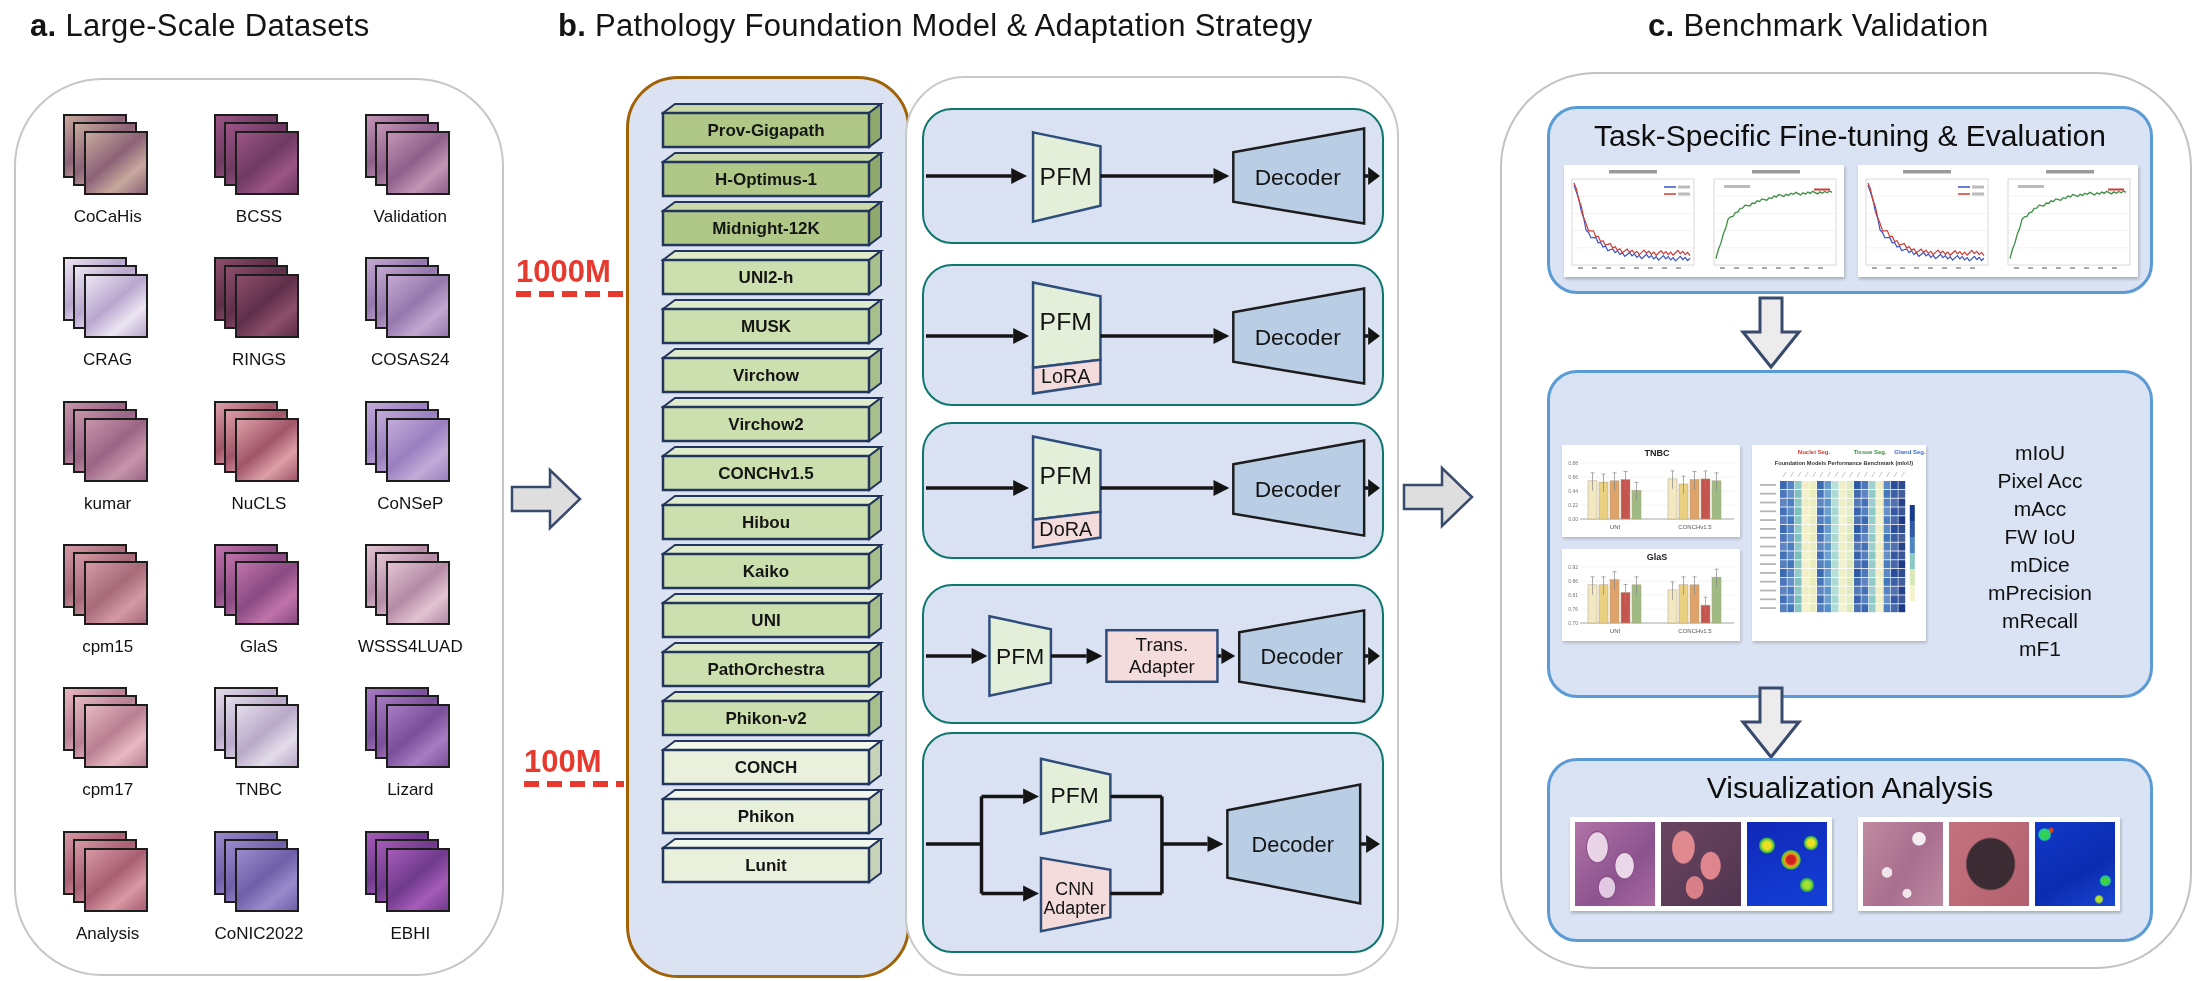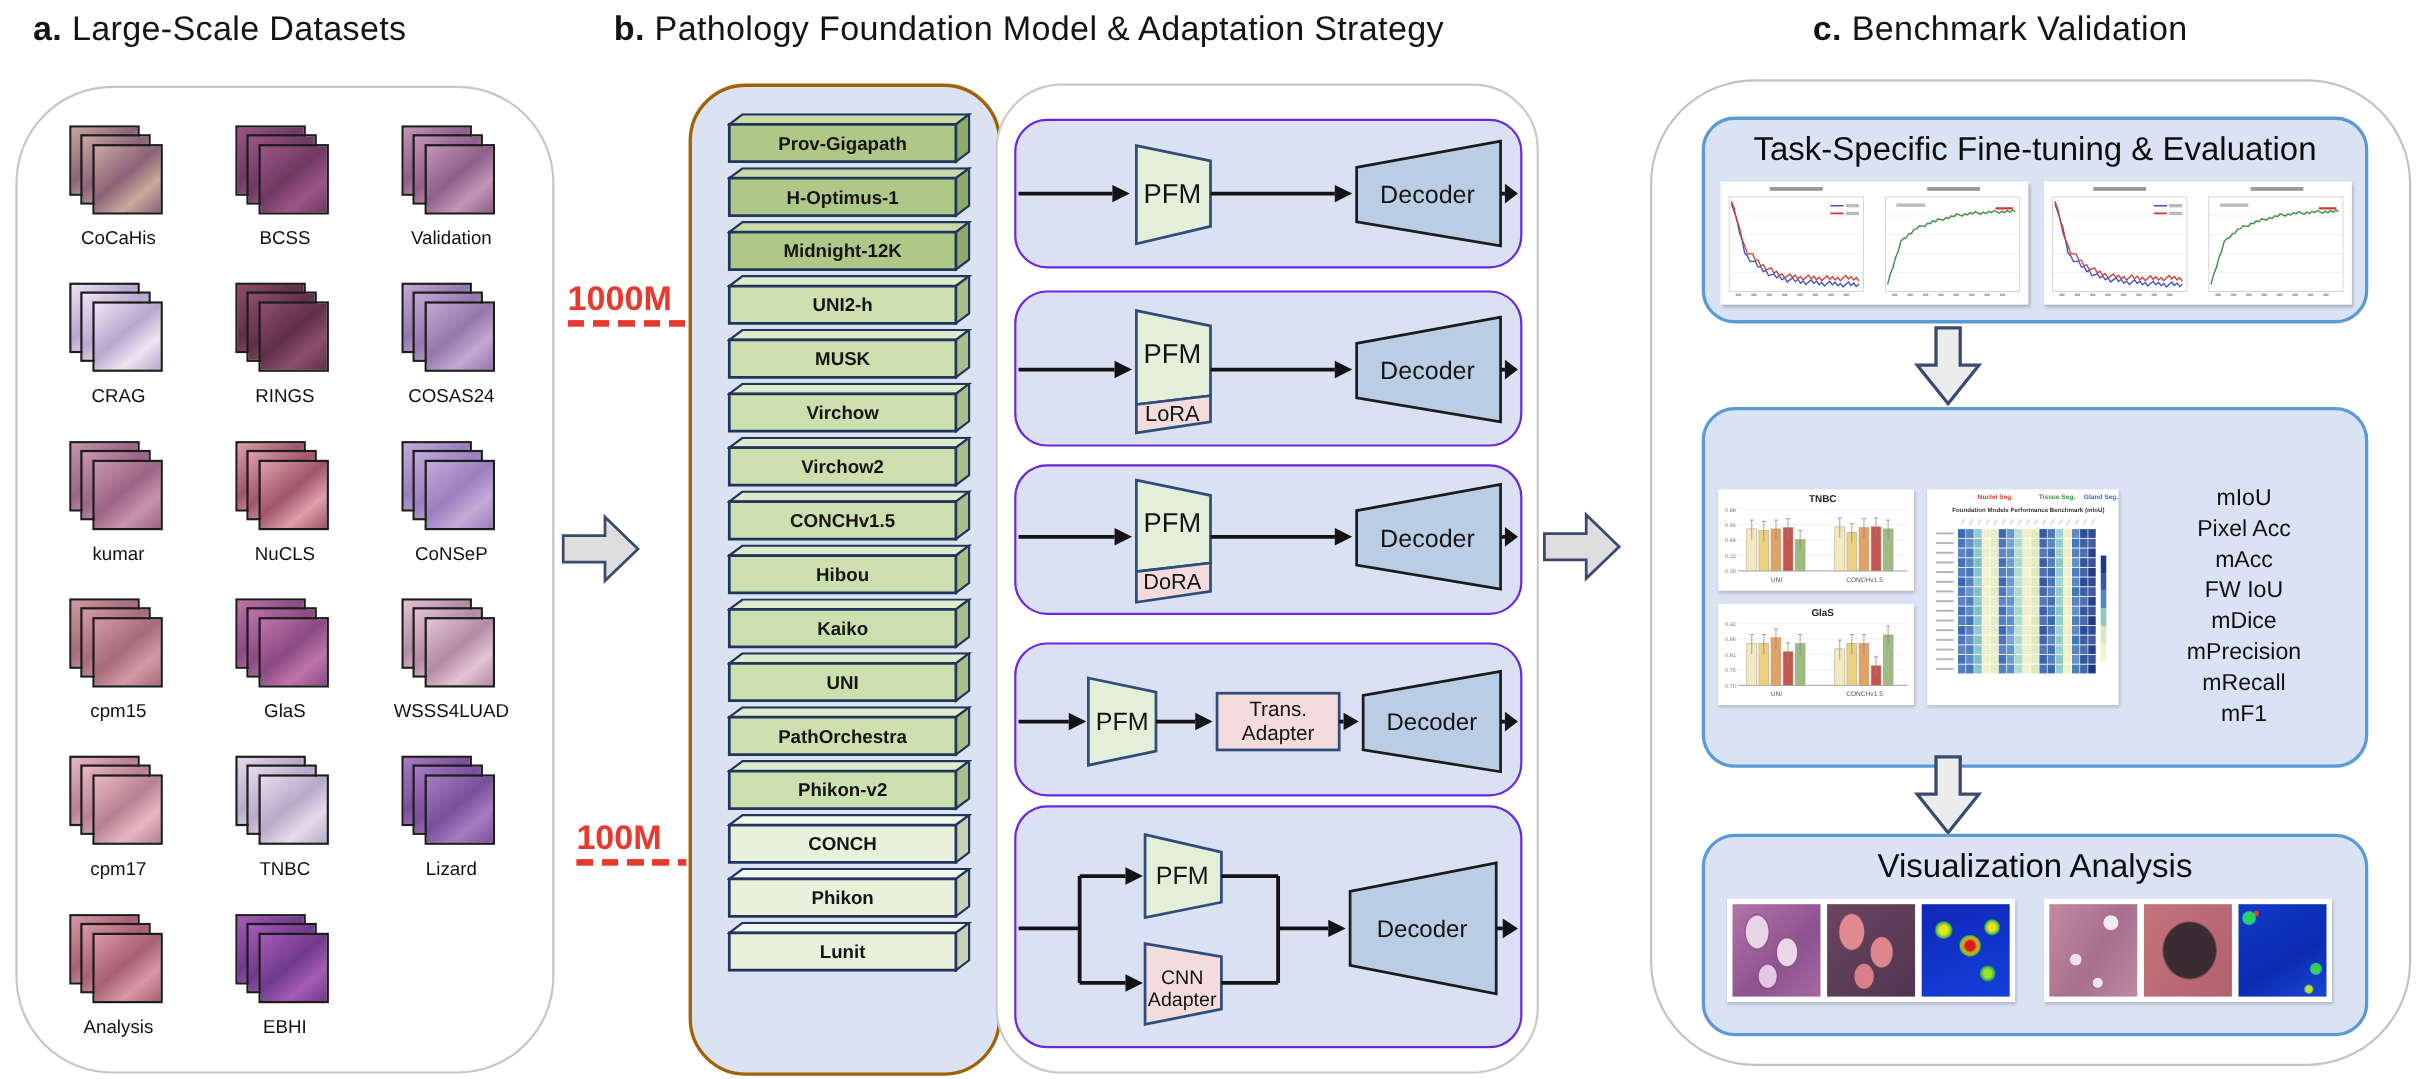--- a/index.html
+++ b/index.html
@@ -28,21 +28,21 @@
 
   
   .panelBStack{position:absolute;left:602px;top:76px;width:278px;height:896px;background:#dbe2f1;
           border:3px solid #a16207;border-radius:52px;margin-left:24px;}
   #modelStack{position:absolute;left:32px;top:24px;}
   .mbox{margin-bottom:3px;height:46px;}
 
   
   .panelBAdapt{position:absolute;left:905px;top:76px;width:490px;height:896px;background:#fff;
           border:2px solid #c9c9c9;border-radius:60px;}
-  .scard{position:absolute;left:15px;width:458px;background:#d9e1f2;border:2px solid #6d28d9;border-radius:30px;}
+  .scard{position:absolute;left:15px;width:458px;background:#d9e1f2;border:2px solid #0f766e;border-radius:30px;}
   .scard svg{display:block;width:100%;height:100%;}
   .flow{stroke:#141414;stroke-width:3.5;fill:none;}
   .fhead{fill:#141414;stroke:none;}
   .pfm{fill:#e3efd9;stroke:#2e4d7b;stroke-width:2.5;}
   .adp{fill:#f3dcdb;stroke:#2e4d7b;stroke-width:2.5;}
   .dec{fill:#b9cde4;stroke:#1c1c1c;stroke-width:2.5;}
   .slab{fill:#141414;text-anchor:middle;font-family:"Liberation Sans",sans-serif;}
 
   
   .garr{position:absolute;z-index:4;}
@@ -232,20 +232,28 @@
           </div>
           <div class="dlabel">Lizard</div>
         </div>
         <div class="dcell">
           <div class="stack">
             <div class="sq s1" style="background:linear-gradient(140deg, #d898a5 0%, #a85f72 45%, #d898a5 72%, #a85f72 100%)"></div>
             <div class="sq s2" style="background:linear-gradient(140deg, #d898a5 0%, #a85f72 45%, #d898a5 72%, #a85f72 100%)"></div>
             <div class="sq s3" style="background:linear-gradient(140deg, #d898a5 0%, #a85f72 45%, #d898a5 72%, #a85f72 100%)"></div>
           </div>
           <div class="dlabel">Analysis</div>
+        </div>
+        <div class="dcell">
+          <div class="stack">
+            <div class="sq s1" style="background:linear-gradient(140deg, #9a8bcd 0%, #6f5fa8 45%, #9a8bcd 72%, #6f5fa8 100%)"></div>
+            <div class="sq s2" style="background:linear-gradient(140deg, #9a8bcd 0%, #6f5fa8 45%, #9a8bcd 72%, #6f5fa8 100%)"></div>
+            <div class="sq s3" style="background:linear-gradient(140deg, #9a8bcd 0%, #6f5fa8 45%, #9a8bcd 72%, #6f5fa8 100%)"></div>
+          </div>
+          <div class="dlabel">CoNIC2022</div>
         </div>
         <div class="dcell">
           <div class="stack">
             <div class="sq s1" style="background:linear-gradient(140deg, #a55cb8 0%, #6f3a8c 45%, #a55cb8 72%, #6f3a8c 100%)"></div>
             <div class="sq s2" style="background:linear-gradient(140deg, #a55cb8 0%, #6f3a8c 45%, #a55cb8 72%, #6f3a8c 100%)"></div>
             <div class="sq s3" style="background:linear-gradient(140deg, #a55cb8 0%, #6f3a8c 45%, #a55cb8 72%, #6f3a8c 100%)"></div>
           </div>
           <div class="dlabel">EBHI</div>
         </div>
       </div>

